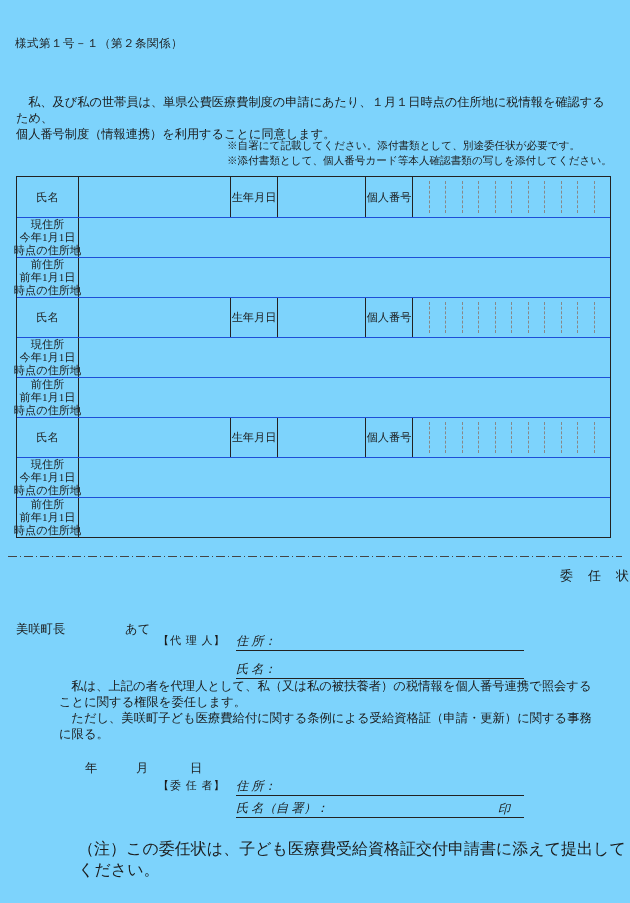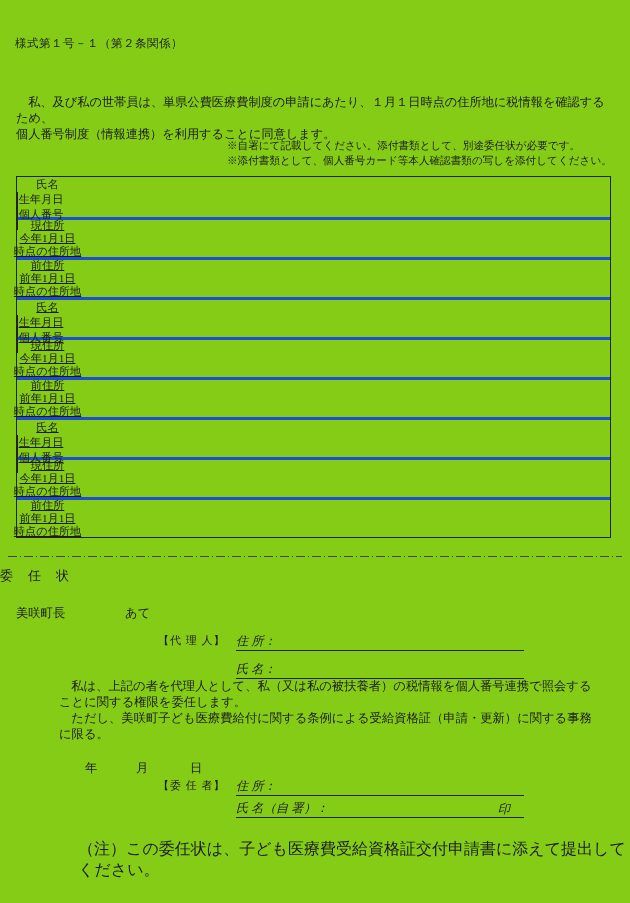--- a/index.html
+++ b/index.html
@@ -1,52 +1,52 @@
 <!DOCTYPE html>
 <html><head>
 <meta charset="utf-8">
 <style>
   * { margin:0; padding:0; box-sizing:border-box; }
   html,body { background:#ffffff; }
   body { font-family:"Liberation Serif","DejaVu Serif",serif; color:#1c1c1c; }
-  .page { position:relative; width:630px; height:903px; background:#84cc16; overflow:hidden; }
+  .page { position:relative; width:630px; height:903px; background:#7dd3fc; overflow:hidden; }
 
   .form-number { position:absolute; left:15px; top:36px; font-size:11.5px; letter-spacing:0.5px; }
   .doc-title  { position:absolute; left:0; right:0; top:63px; text-align:center;
                 font-size:14.5px; font-weight:bold; letter-spacing:2px; }
 
   .intro { position:absolute; left:16px; top:94px; width:600px; font-size:12.2px; line-height:16px; }
   .notes { position:absolute; left:227px; top:138px; font-size:10.6px; line-height:15.2px; }
 
   
   .consent-table { position:absolute; left:16px; top:176px; width:595px; border:1px solid #222; }
-  .t-row { display:flex; height:40px;flex-direction:column; }
-  .t-row + .t-row { border-top:3px solid #1d4ed8;text-decoration:underline; }
+  .t-row { display:flex; height:40px; }
+  .t-row + .t-row { border-top:1px solid #1d4ed8; }
   .cell { position:relative; height:100%; }
   .cell + .cell { border-left:1px solid #222; }
   .cell.label { display:flex; flex-direction:column; align-items:center; justify-content:center;
                 text-align:center; font-size:11.2px; white-space:nowrap; }
   .c-name  { width:61px; }
   .c-nval  { width:152px; }
   .c-birth { width:47px; }
   .c-bval  { width:88px; }
   .c-pn    { width:47px; }
   .c-digits{ flex:1; display:flex; align-items:stretch; padding:4px 0; }
   .digit-cell { flex:1; }
   .digit-cell:not(:last-child) { border-right:1px dashed #888; }
   .addr-label { width:61px; font-size:10.2px; line-height:13px; }
   .addr-val { flex:1; }
 
   
   .cut-line { position:absolute; left:8px; top:556px; width:614px; height:1px;
               background:repeating-linear-gradient(90deg,#444 0 9px,transparent 9px 12px,#444 12px 13px,transparent 13px 16px); }
-  .poa-title { position:absolute; left:0; right:0; top:567px; text-align:left;
+  .poa-title { position:absolute; left:0; right:0; top:567px; text-align:right;
                font-size:13px; letter-spacing:1px; }
   .addressee-line { position:absolute; left:16px; top:605px; font-size:12.3px; }
-  .addressee-name { display:inline-block; min-width:106px; }
+  .addressee-name { display:inline-block; min-width:106px;margin-top:16px; }
   .bracket-label { position:absolute; left:158px; font-size:11px; letter-spacing:1px; }
   .agent-label { top:633px; }
   .principal-label { top:778px; }
   .field-line { position:absolute; left:236px; width:288px; height:18px;
                 border-bottom:1px solid #222; font-size:12.3px;font-style:italic; }
   .f-agent-addr { top:633px; }
   .f-agent-name { top:661px; }
   .f-prin-addr  { top:778px; }
   .f-prin-name  { top:800px; }
   .seal { position:absolute; right:14px; top:1px; font-size:12.3px; }

